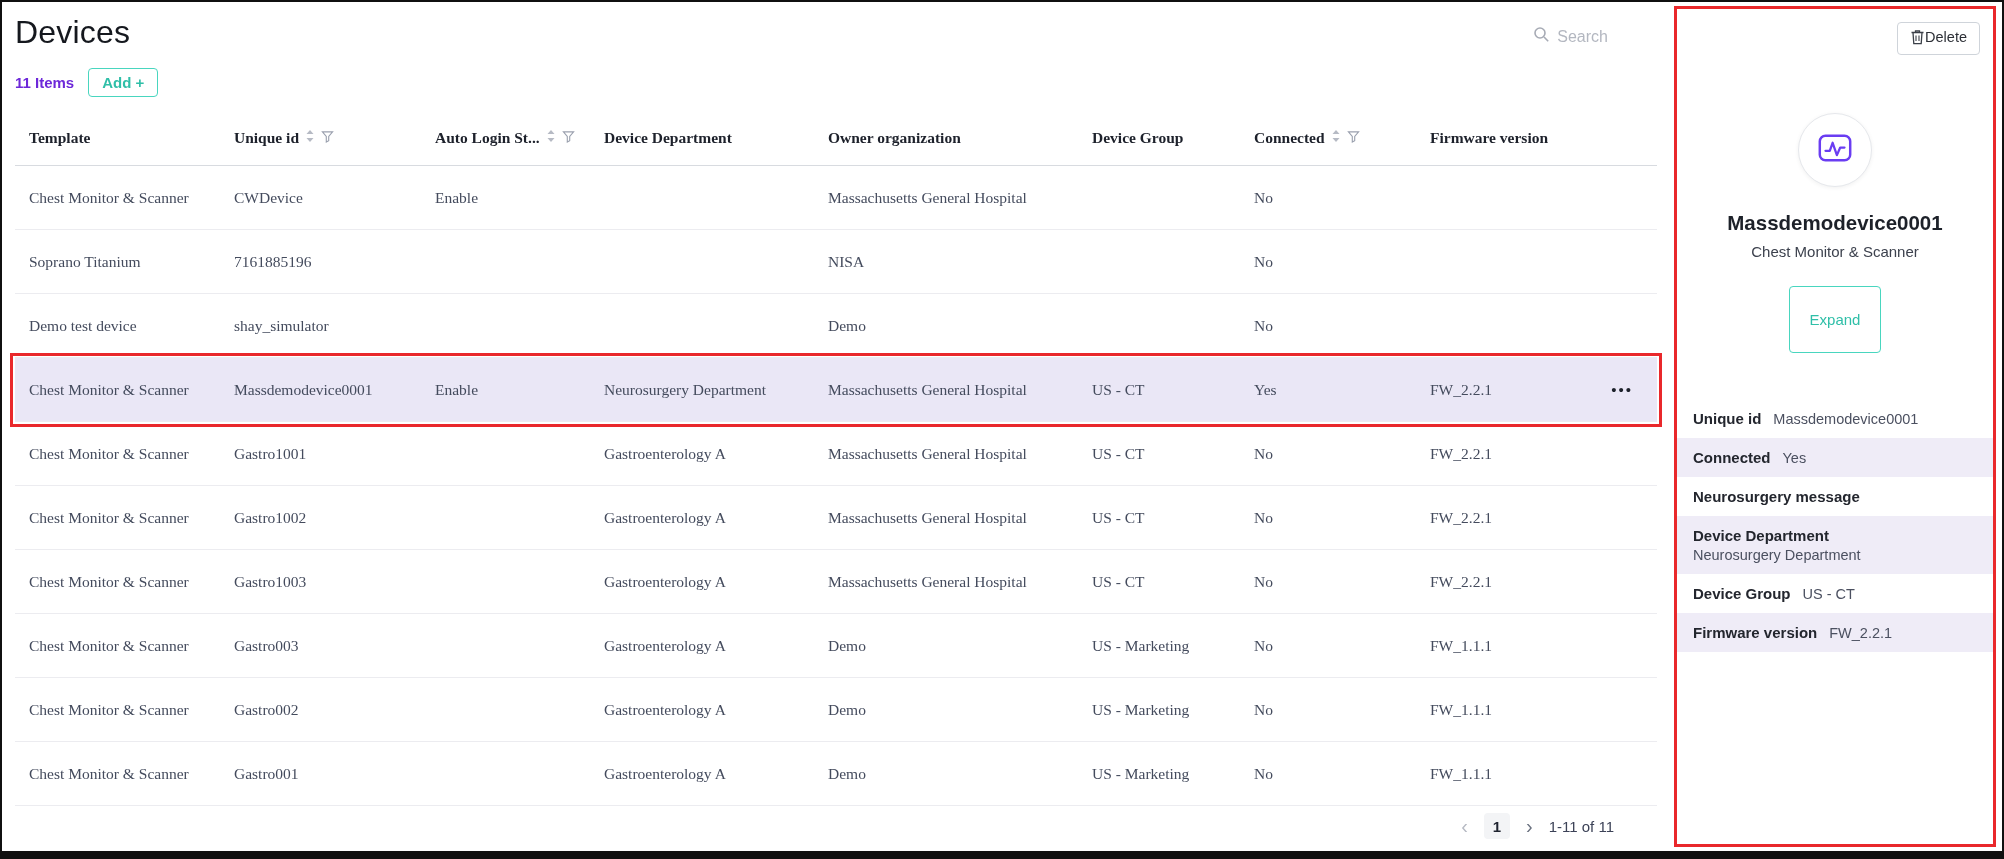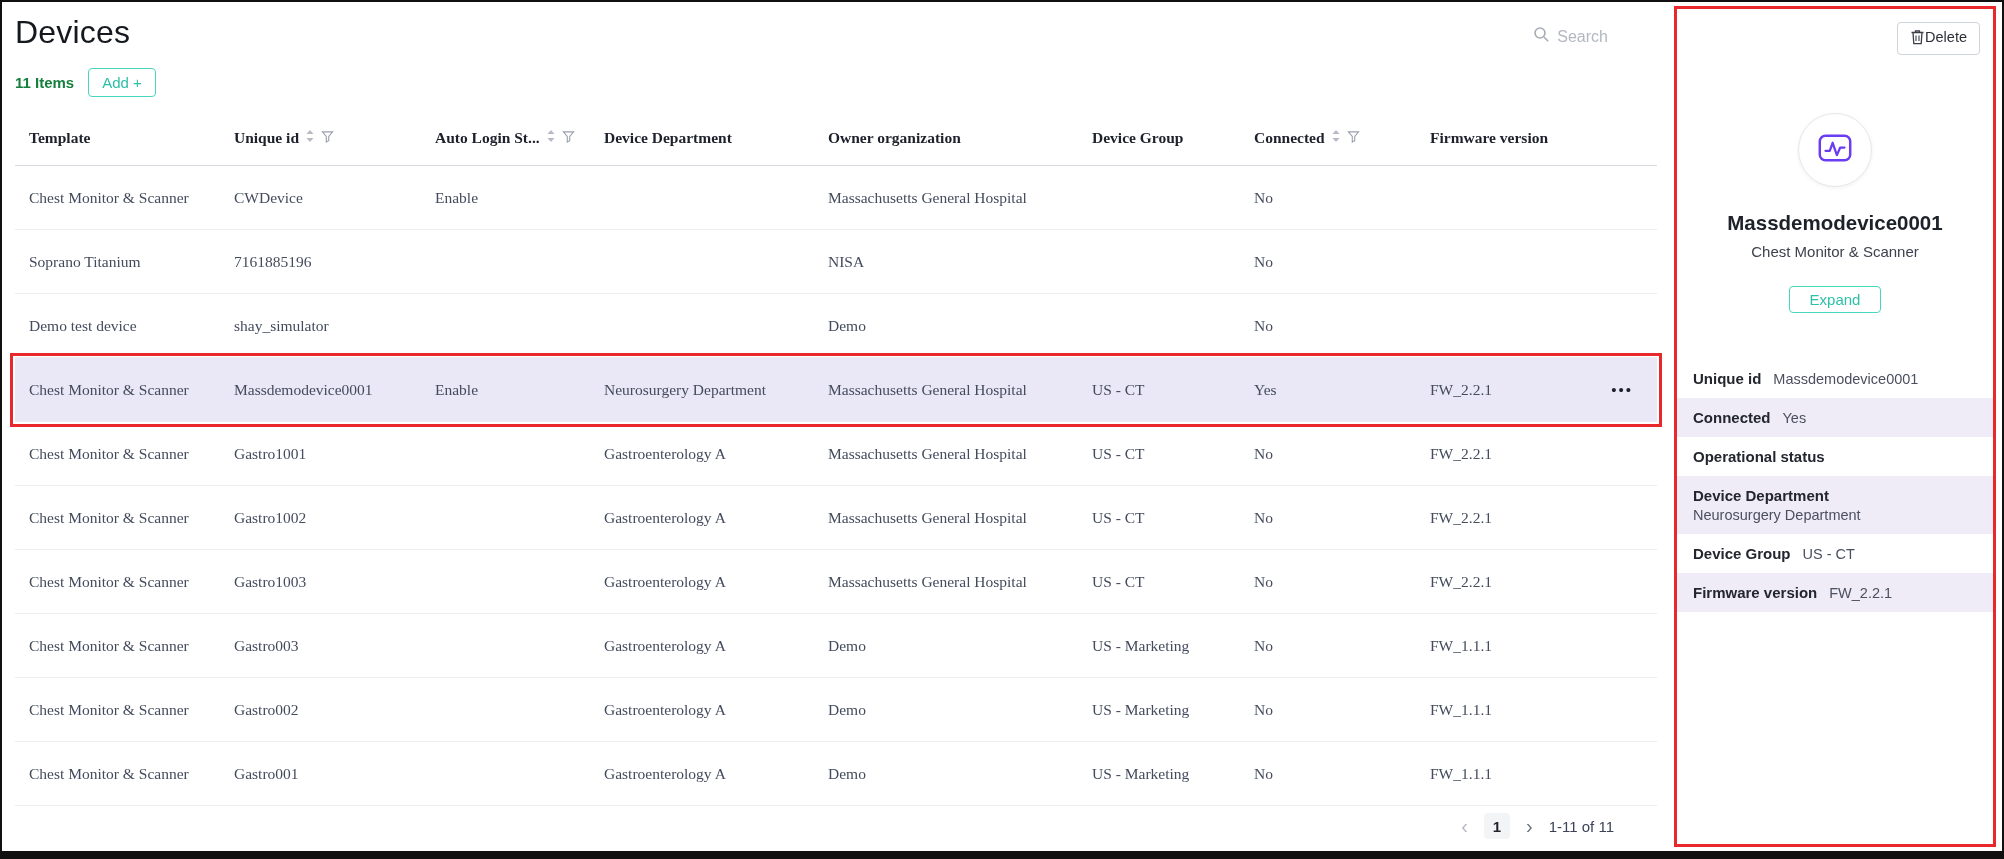--- a/index.html
+++ b/index.html
@@ -26,25 +26,25 @@
     position: absolute; top: 24px; right: 62px;
     display: flex; align-items: center; gap: 7px;
     cursor: pointer;
   }
   .search-ph { font-size: 16px; color: #b3b7c0; }
 
   .toolbar {
     position: absolute; left: 13px; top: 66px;
     display: flex; align-items: center; gap: 14px;
   }
-  .items-count { font-size: 15px; font-weight: 700; color: #15803d; }
+  .items-count { font-size: 15px; font-weight: 700; color: #6d28d9; }
   .add-btn {
     font-family: inherit; font-size: 15px; color: var(--accent, #2fbfa8);
     background: #fff; border: 1px solid var(--accent-border, #49d6bf);
-    border-radius: 4px; padding: 5px 13px; cursor: pointer;
+    border-radius: 4px; padding: 5px 13px; cursor: pointer; font-weight: bold;
   }
 
   .table { position: absolute; left: 13px; top: 108px; width: 1642px; font-family: Liberation Serif, serif; }
   .thead, .tr {
     display: grid;
     grid-template-columns: 205px 201px 169px 224px 264px 162px 176px 1fr;
   }
   .thead {
     height: 56px; align-items: center;
     border-bottom: 1px solid #d8dbe0;
@@ -111,21 +111,21 @@
     box-shadow: 0 1px 4px rgba(0,0,0,.06);
     margin: 104px auto 0;
     display: flex; align-items: center; justify-content: center;
   }
   .dev-name { margin-top: 24px; font-size: 20.5px; font-weight: 700; color: #1d2129; }
   .dev-type { margin-top: 8px; font-size: 15px; color: #3c414d; }
   .expand-btn {
     margin-top: 26px;
     font-family: inherit; font-size: 15px; color: var(--accent, #2fbfa8);
     background: #fff; border: 1px solid var(--accent-border, #49d6bf);
-    border-radius: 4px; padding: 4px 20px; cursor: pointer;
+    border-radius: 4px; padding: 24px 20px; cursor: pointer;
   }
   .fields { margin-top: 46px; text-align: left; }
   .field {
     min-height: 39px;
     display: flex; align-items: center; gap: 12px;
     padding: 0 16px;
   }
   .field:nth-child(even) { background: var(--highlight-row-bg, #efecf7); }
   .field.stacked {
     flex-direction: column; align-items: flex-start; justify-content: center;
@@ -348,21 +348,21 @@
     <div class="fields">
         <div class="field">
           <span class="field-label">Unique id</span>
           <span class="field-value">Massdemodevice0001</span>
         </div>
         <div class="field">
           <span class="field-label">Connected</span>
           <span class="field-value">Yes</span>
         </div>
         <div class="field">
-          <span class="field-label">Operational status</span>
+          <span class="field-label">Neurosurgery message</span>
         </div>
         <div class="field stacked">
           <span class="field-label">Device Department</span>
           <span class="field-value">Neurosurgery Department</span>
         </div>
         <div class="field">
           <span class="field-label">Device Group</span>
           <span class="field-value">US - CT</span>
         </div>
         <div class="field">

